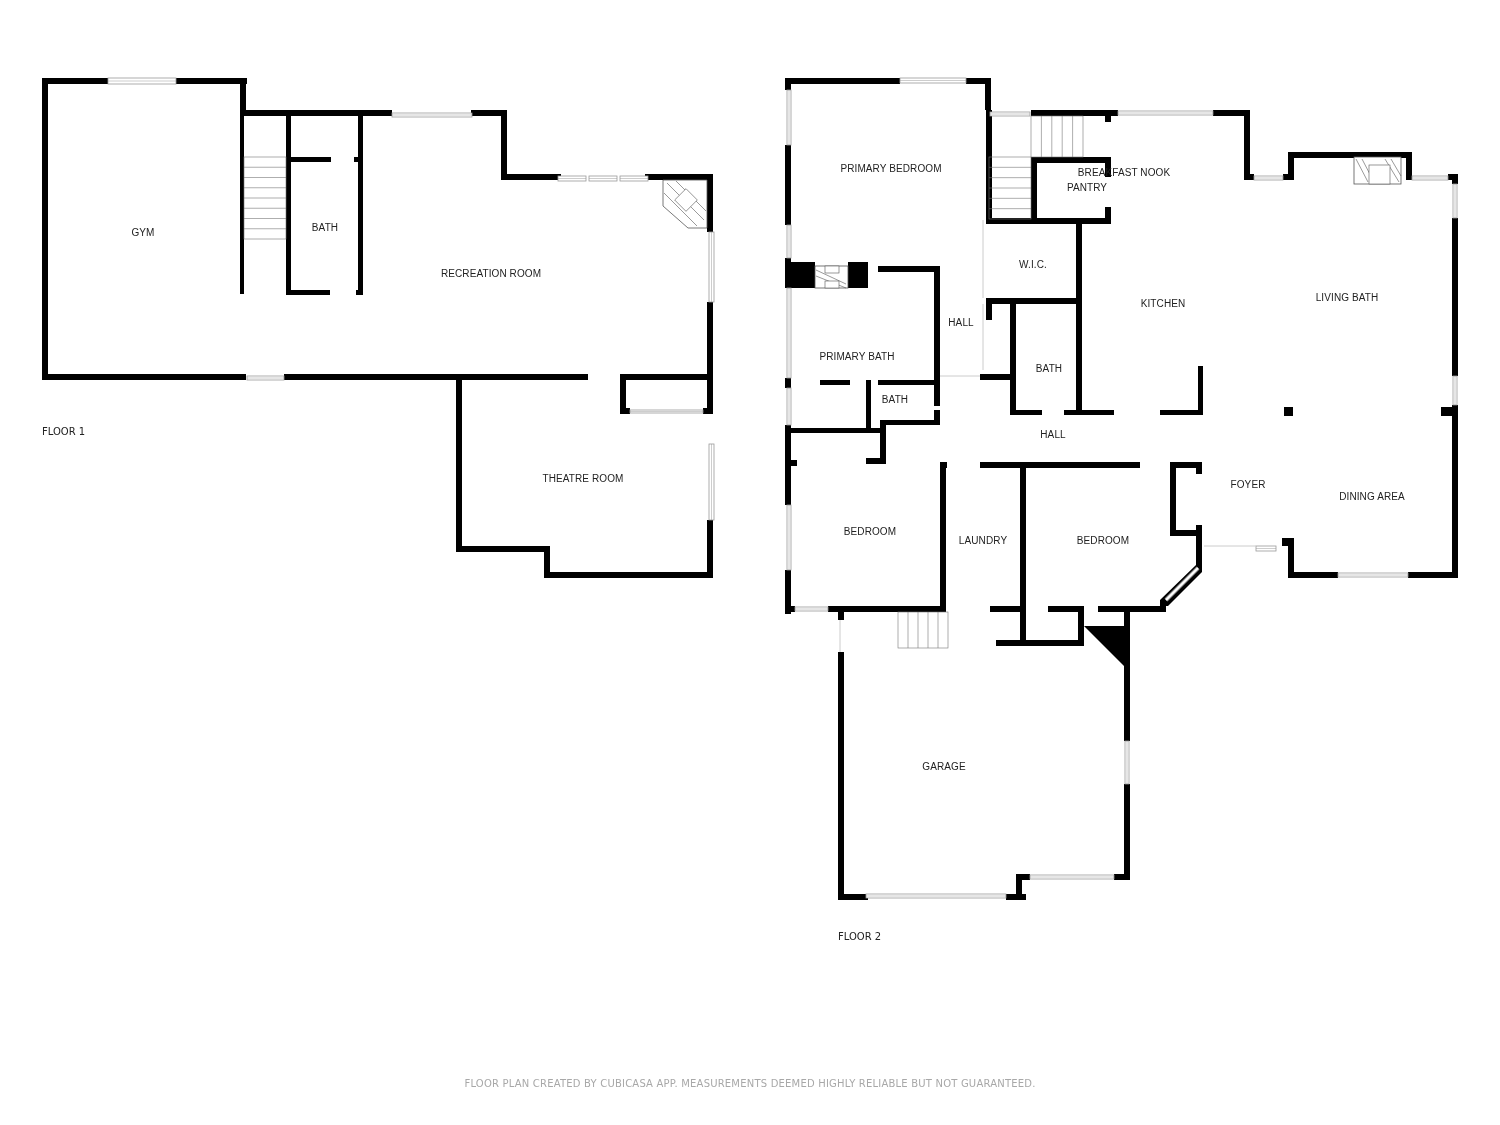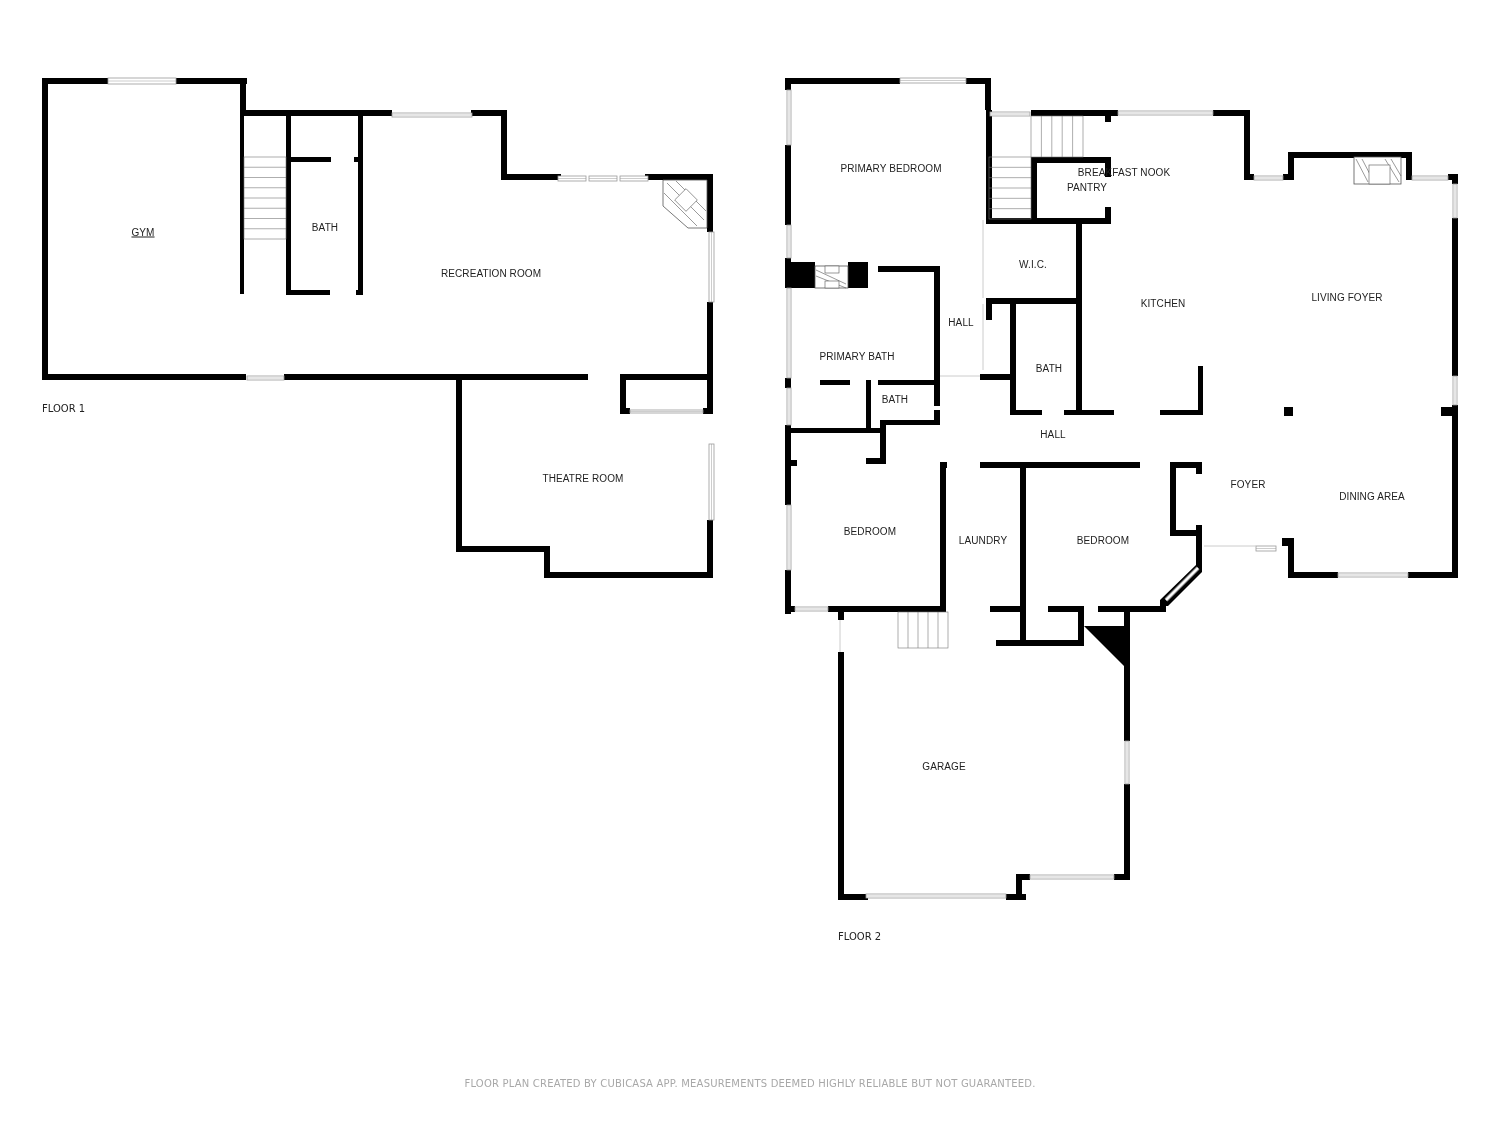--- a/index.html
+++ b/index.html
@@ -256,39 +256,39 @@
   <g stroke="#cccccc" stroke-width="1">
     <line x1="983" y1="220" x2="983" y2="298"></line>
     <line x1="983" y1="304" x2="983" y2="370"></line>
     <line x1="840" y1="620" x2="840" y2="652"></line>
     <line x1="1204" y1="546" x2="1256" y2="546"></line>
     <line x1="940" y1="376" x2="980" y2="376"></line>
   </g>
 </svg>
 
 <div id="labels">
-    <div class="room-label" style="left: 143px; top: 232px; text-decoration: underline;">GYM</div>
+    <div class="room-label" style="left: 143px; top: 232px;">GYM</div>
     <div class="room-label" style="left: 325px; top: 227px;">BATH</div>
     <div class="room-label" style="left: 491px; top: 273px;">RECREATION ROOM</div>
     <div class="room-label" style="left: 583px; top: 478px;">THEATRE ROOM</div>
     <div class="room-label" style="left: 891px; top: 168px;">PRIMARY BEDROOM</div>
     <div class="room-label" style="left: 1067px; top: 187px; padding-left: 40px;">PANTRY</div>
     <div class="room-label" style="left: 1124px; top: 172px;">BREAKFAST NOOK</div>
     <div class="room-label" style="left: 1033px; top: 264px;">W.I.C.</div>
     <div class="room-label" style="left: 1163px; top: 303px;">KITCHEN</div>
-    <div class="room-label" style="left: 1347px; top: 297px;">LIVING FOYER</div>
+    <div class="room-label" style="left: 1347px; top: 297px;">LIVING BATH</div>
     <div class="room-label" style="left: 857px; top: 356px;">PRIMARY BATH</div>
     <div class="room-label" style="left: 961px; top: 322px;">HALL</div>
     <div class="room-label" style="left: 1049px; top: 368px;">BATH</div>
     <div class="room-label" style="left: 895px; top: 399px;">BATH</div>
     <div class="room-label" style="left: 1053px; top: 434px;">HALL</div>
     <div class="room-label" style="left: 1248px; top: 484px;">FOYER</div>
     <div class="room-label" style="left: 1372px; top: 496px;">DINING AREA</div>
     <div class="room-label" style="left: 870px; top: 531px;">BEDROOM</div>
     <div class="room-label" style="left: 983px; top: 540px;">LAUNDRY</div>
     <div class="room-label" style="left: 1103px; top: 540px;">BEDROOM</div>
     <div class="room-label" style="left: 944px; top: 766px;">GARAGE</div>
   </div>
 
-<div class="floor-label" style="left:42px; top:403px;">FLOOR 1</div>
+<div class="floor-label" style="left:42px; top:426px;">FLOOR 1</div>
 <div class="floor-label" style="left:838px; top:931px;">FLOOR 2</div>
 
 <div class="footer-note">FLOOR PLAN CREATED BY CUBICASA APP. MEASUREMENTS DEEMED HIGHLY RELIABLE BUT NOT GUARANTEED.</div>
 
 </body></html>

